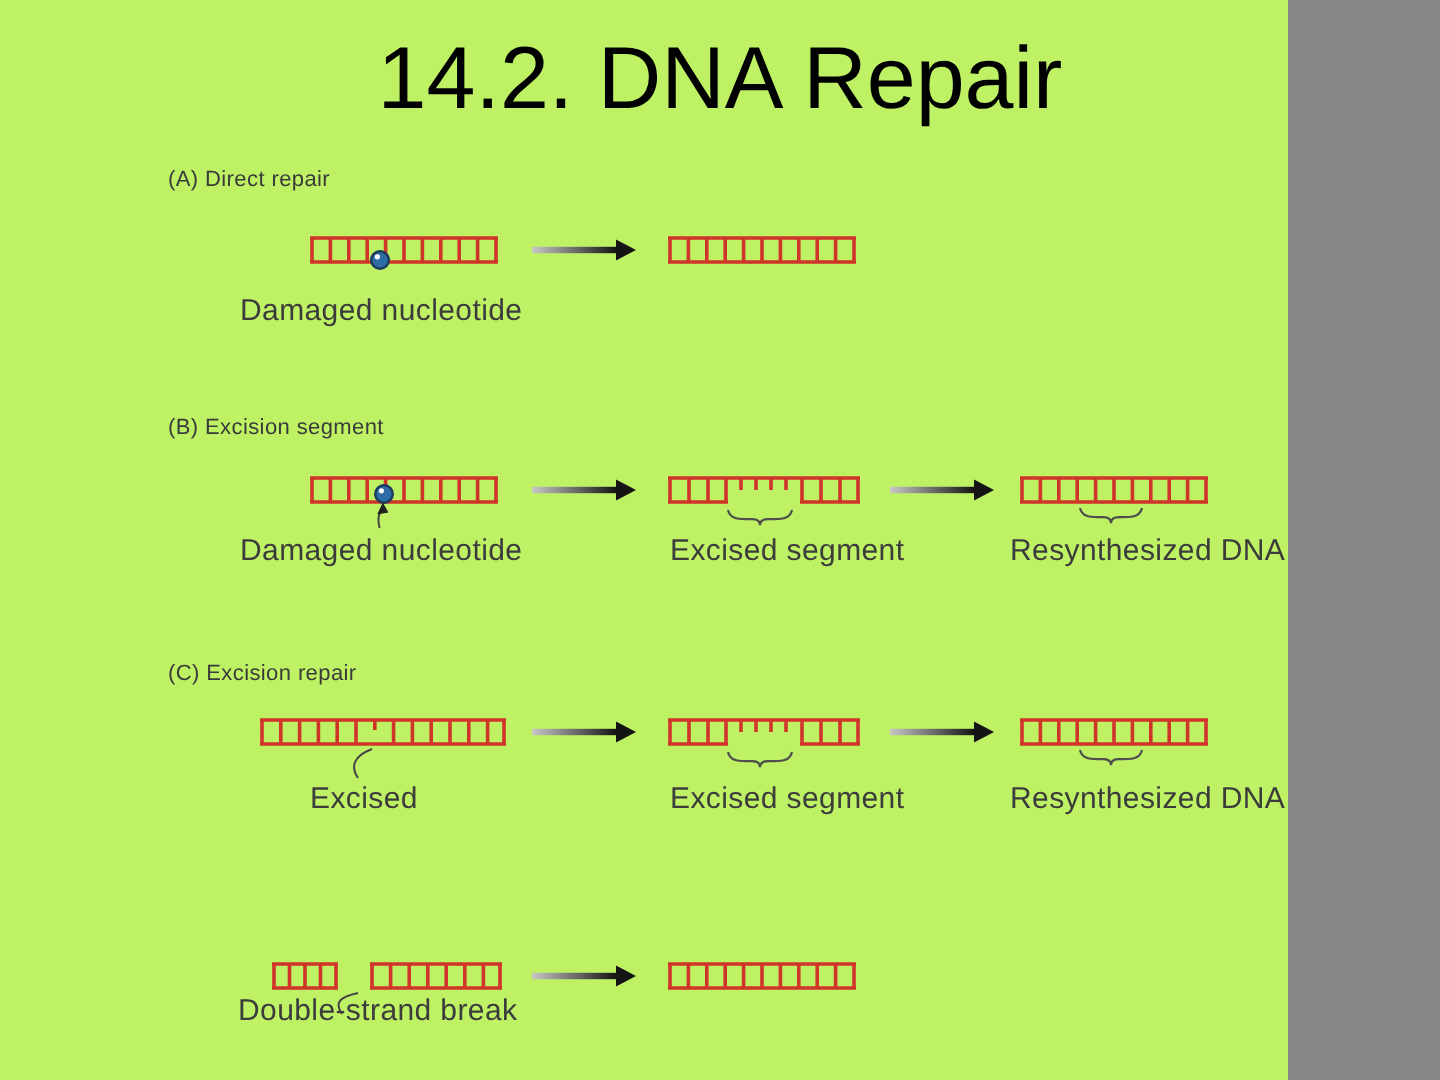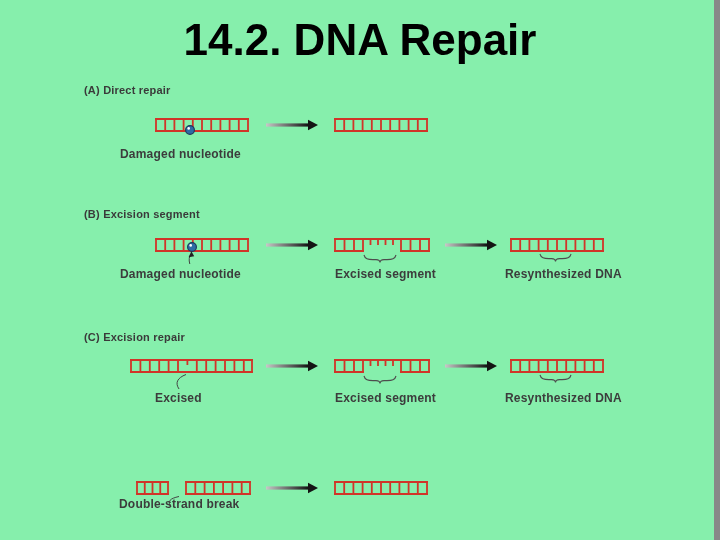--- a/index.html
+++ b/index.html
@@ -1,30 +1,30 @@
 <!DOCTYPE html>
 <html><head>
 <meta charset="utf-8">
 <style>
   html,body{margin:0;padding:0;background:#888;}
   .slide{
-    position:relative;width:714px;height:540px;background:#86efac;
-    overflow:hidden;font-family:"Liberation Sans",sans-serif;font-weight:bold;
+    position:relative;width:644px;height:540px;background:#bef264;
+    overflow:hidden;font-family:"Liberation Sans",sans-serif;
   }
   .title{
     position:absolute;left:0;top:16px;width:720px;text-align:center;
     font-size:44px;color:#000;letter-spacing:0px;line-height:1.1;
     font-family:"Liberation Sans",sans-serif;
   }
   .seclabel{
     position:absolute;font-size:11px;color:#3a3a3a;letter-spacing:.2px;
     white-space:nowrap;
   }
   .caption{
-    position:absolute;font-size:12px;color:#3c3c3c;letter-spacing:.2px;
+    position:absolute;font-size:15px;color:#3c3c3c;letter-spacing:.2px;
     white-space:nowrap;
   }
   svg{position:absolute;left:0;top:0;}
   .dna{stroke:#d13428;stroke-width:1.8;fill:none;}
   .brace{stroke:#4d4d4d;stroke-width:1.1;fill:none;}
   .connector{stroke:#444;stroke-width:1;fill:none;}
 </style>
 </head>
 <body>
 

